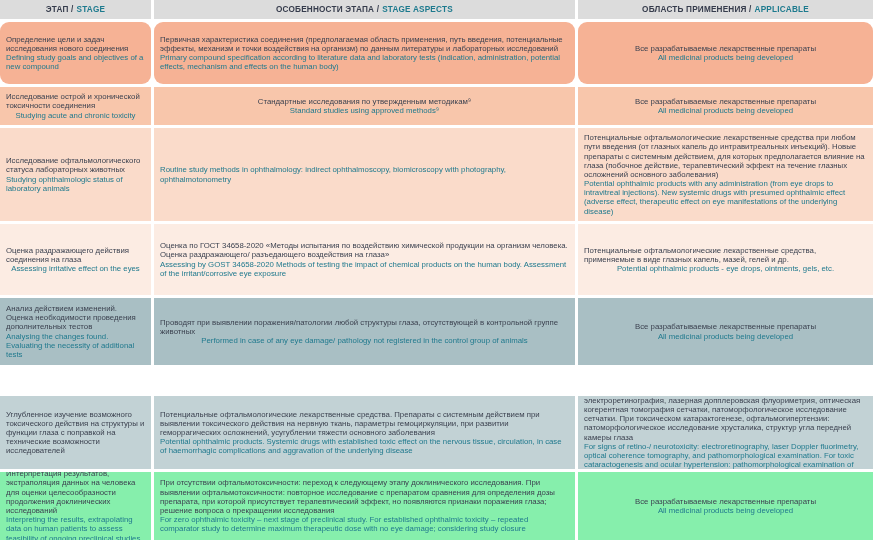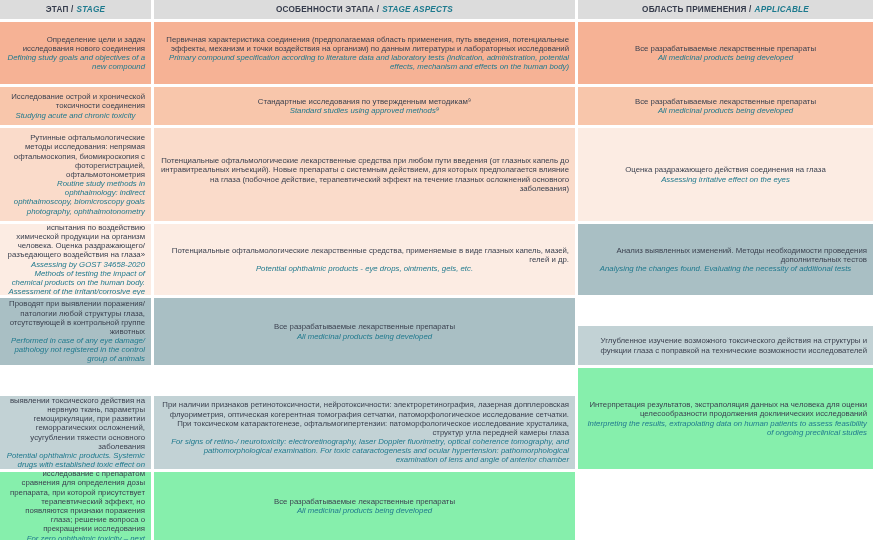--- a/index.html
+++ b/index.html
@@ -13,41 +13,41 @@
     gap: 3px;
     background: #ffffff;
     font-family: "Liberation Sans", "DejaVu Sans", sans-serif;
   }
   .cell {
     box-sizing: border-box;
     display: flex;
     flex-direction: column;
     justify-content: center;
     align-items: center;
-    text-align: right;
+    text-align: left;
     padding: 2px 6px;
     overflow: hidden;
     font-size: 7.8px;
     line-height: 1.18;
     color: #3c4250;
   }
   .head {
     flex-direction: row;
     gap: 3px;
     background: #dcdcdc;
     font-size: 8.2px;
     font-weight: bold;
     color: #363c4c;
     letter-spacing: 0.2px;
   }
   .head .en { color: #1d7a8e; }
   .ru { color: #3c4250; }
-  .en { color: #217a8e; font-style: italic; }
+  .en { color: #217a8e; }
   
-  .r0 { background: #f6b295; }
+  .r0 { background: #f6b295; border-radius: 9px; }
   .r1 { background: #f8c6ab; }
   .r2 { background: #fadbca; }
   .r3 { background: #fcece3; }
   .r4 { background: #a9bfc4; }
   .r5 { background: #c2d2d5; margin-top: 28px; }
   .r6 { background: #86efac; }
 </style>
 </head>
 <body>
 
@@ -86,42 +86,46 @@
   <div class="cell r1">
     <div class="ru">Стандартные исследования по утвержденным методикам⁹</div>
     <div class="en">Standard studies using approved methods⁹</div>
   </div>
   <div class="cell r1">
     <div class="ru">Все разрабатываемые лекарственные препараты</div>
     <div class="en">All medicinal products being developed</div>
   </div>
 
   <div class="cell r2">
-    <div class="ru">Рутинные офтальмологические методы исследования: непрямая офтальмоскопия, биомикроскопия с фоторегистрацией, офтальмотонометрия</div>
-    <div class="en">Routine study methods in ophthalmology: indirect ophthalmoscopy, biomicroscopy goals photography, ophthalmotonometry</div>
+    <div class="ru">Исследование офтальмологического статуса лабораторных животных</div>
+    <div class="en">Studying ophthalmologic status of laboratory animals</div>
+  </div>
+  <div class="cell r2">
+    <div class="en">Routine study methods in ophthalmology: indirect ophthalmoscopy, biomicroscopy with photography, ophthalmotonometry</div>
   </div>
   <div class="cell r2">
     <div class="ru">Потенциальные офтальмологические лекарственные средства при любом пути введения (от глазных капель до интравитреальных инъекций). Новые препараты с системным действием, для которых предполагается влияние на глаза (побочное действие, терапевтический эффект на течение глазных осложнений основного заболевания)</div>
+    <div class="en">Potential ophthalmic products with any administration (from eye drops to intravitreal injections). New systemic drugs with presumed ophthalmic effect (adverse effect, therapeutic effect on eye manifestations of the underlying disease)</div>
   </div>
 
   <div class="cell r3">
     <div class="ru">Оценка раздражающего действия соединения на глаза</div>
     <div class="en">Assessing irritative effect on the eyes</div>
   </div>
   <div class="cell r3">
     <div class="ru">Оценка по ГОСТ 34658-2020 «Методы испытания по воздействию химической продукции на организм человека. Оценка раздражающего/ разъедающего воздействия на глаза»</div>
     <div class="en">Assessing by GOST 34658-2020 Methods of testing the impact of chemical products on the human body. Assessment of the irritant/corrosive eye exposure</div>
   </div>
   <div class="cell r3">
     <div class="ru">Потенциальные офтальмологические лекарственные средства, применяемые в виде глазных капель, мазей, гелей и др.</div>
     <div class="en">Potential ophthalmic products -  eye drops, ointments, gels, etc.</div>
   </div>
 
   <div class="cell r4">
-    <div class="ru">Анализ выявленных изменений. Методы необходимости проведения дополнительных тестов</div>
+    <div class="ru">Анализ действием изменений. Оценка необходимости проведения дополнительных тестов</div>
     <div class="en">Analysing the changes found. Evaluating the necessity of additional tests</div>
   </div>
   <div class="cell r4">
     <div class="ru">Проводят при выявлении поражения/патологии любой структуры глаза, отсутствующей в контрольной группе животных</div>
     <div class="en">Performed in case of any eye damage/ pathology not registered in the control group of animals</div>
   </div>
   <div class="cell r4">
     <div class="ru">Все разрабатываемые лекарственные препараты</div>
     <div class="en">All medicinal products being developed</div>
   </div>

